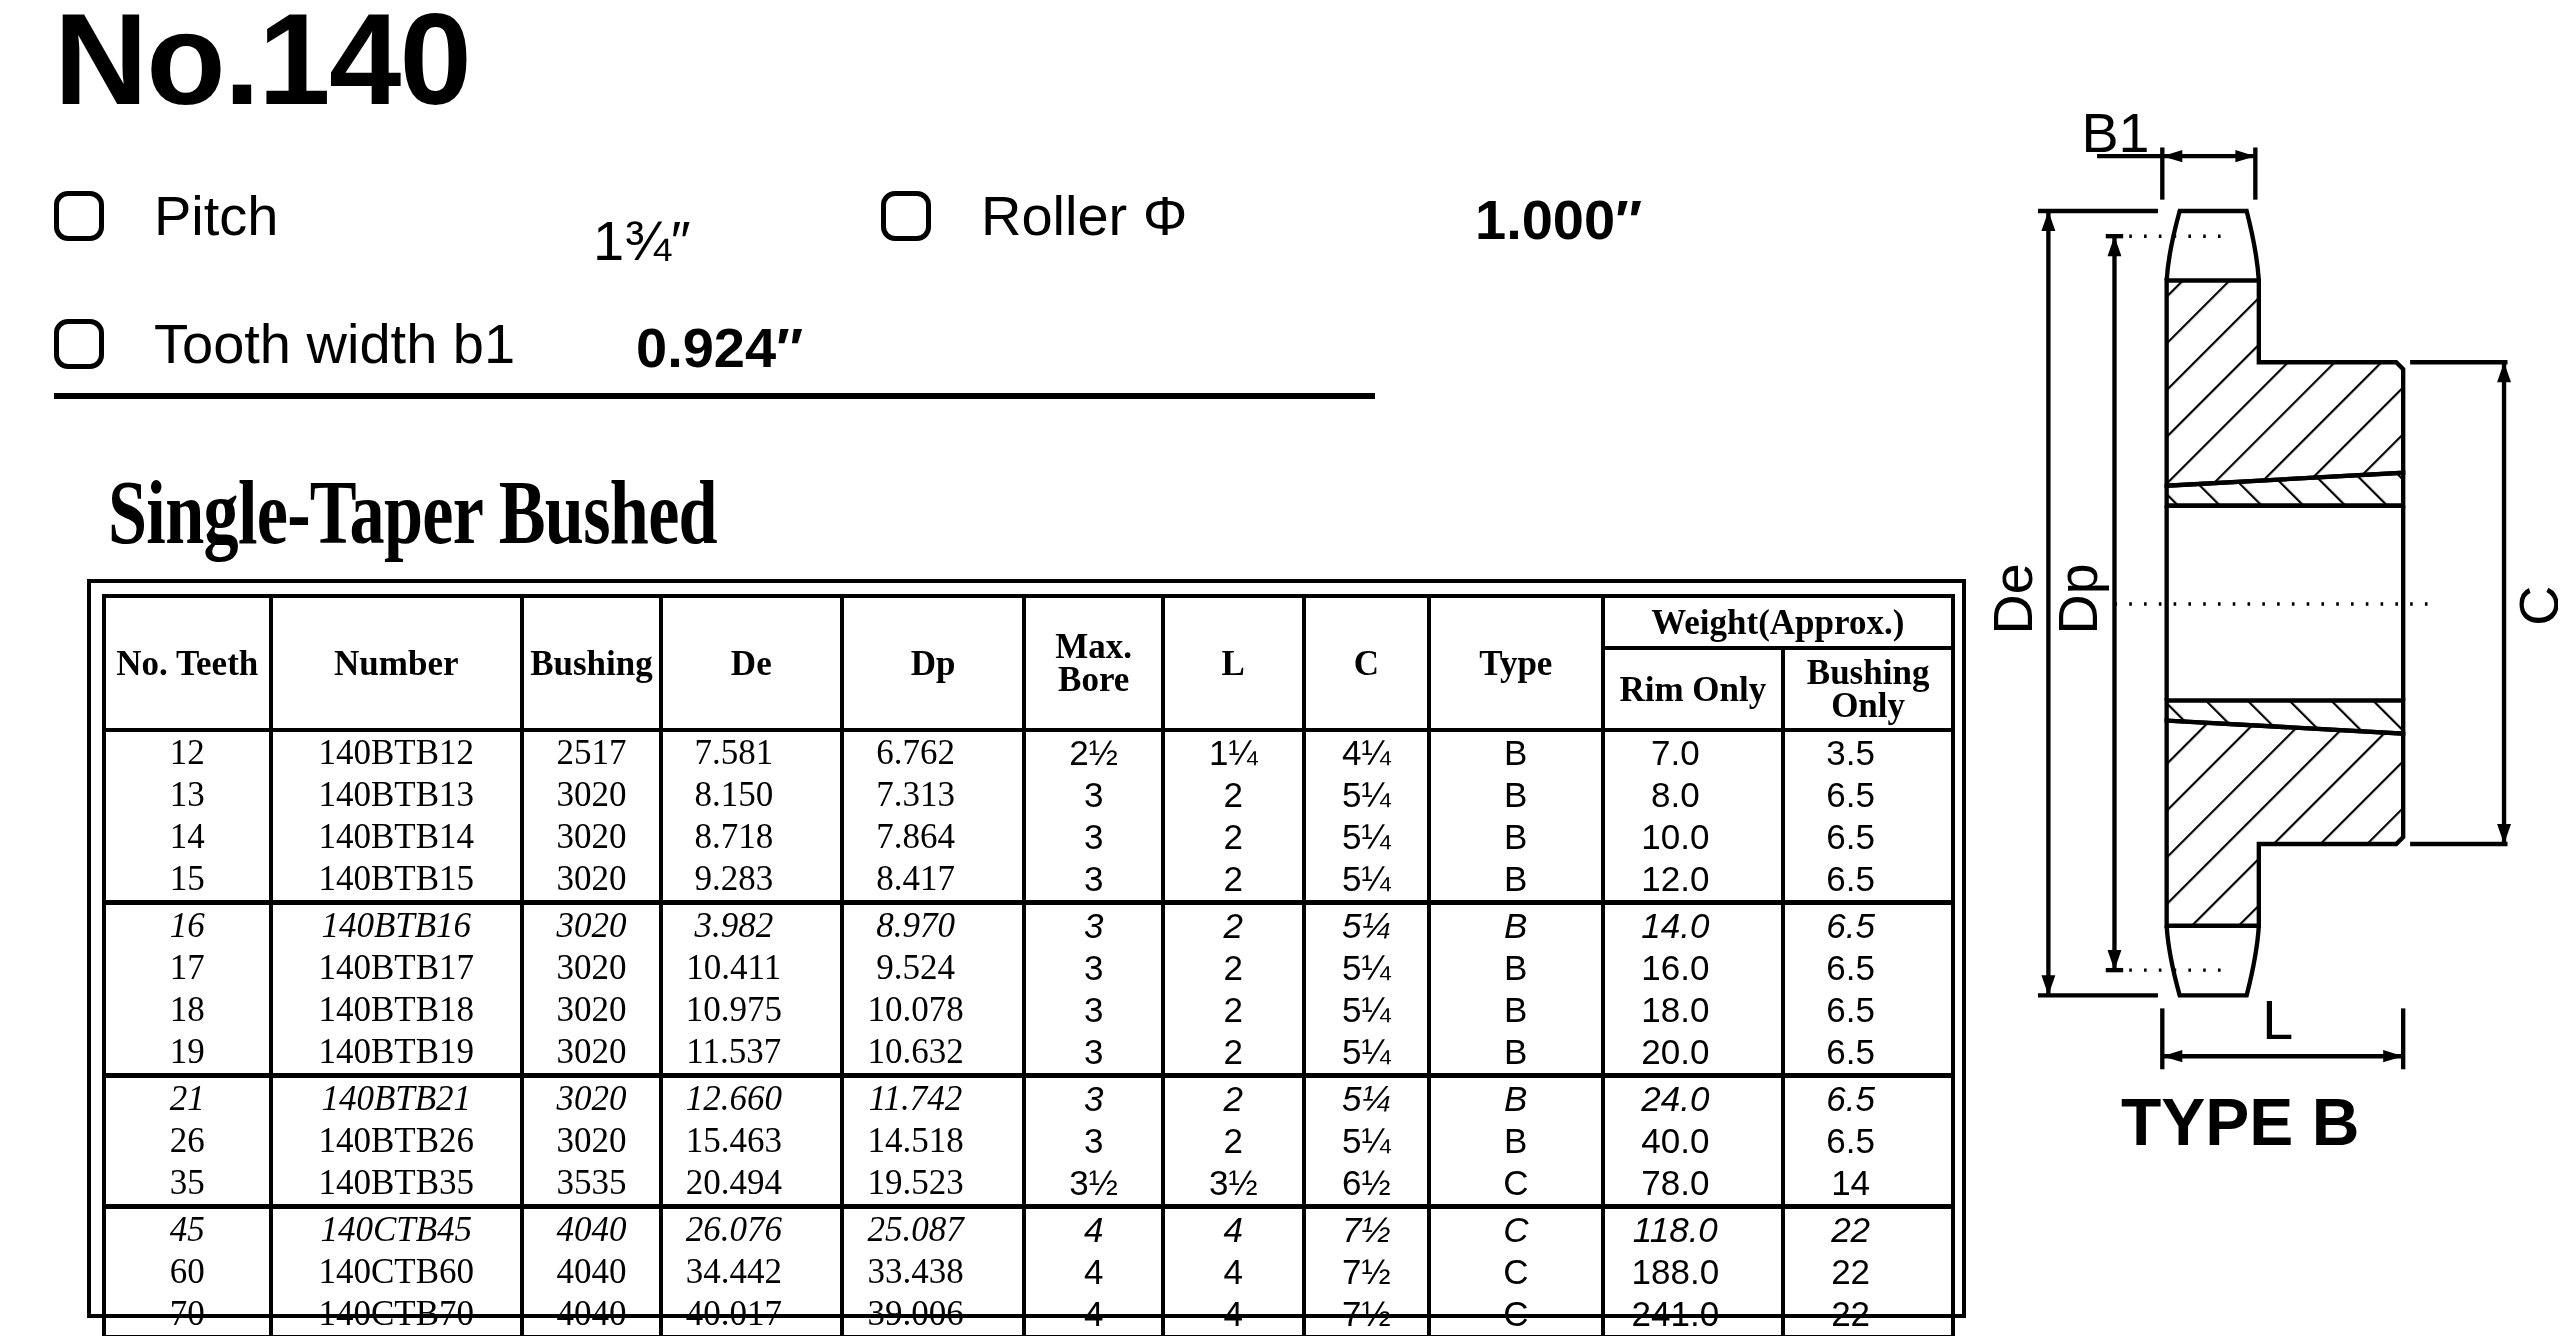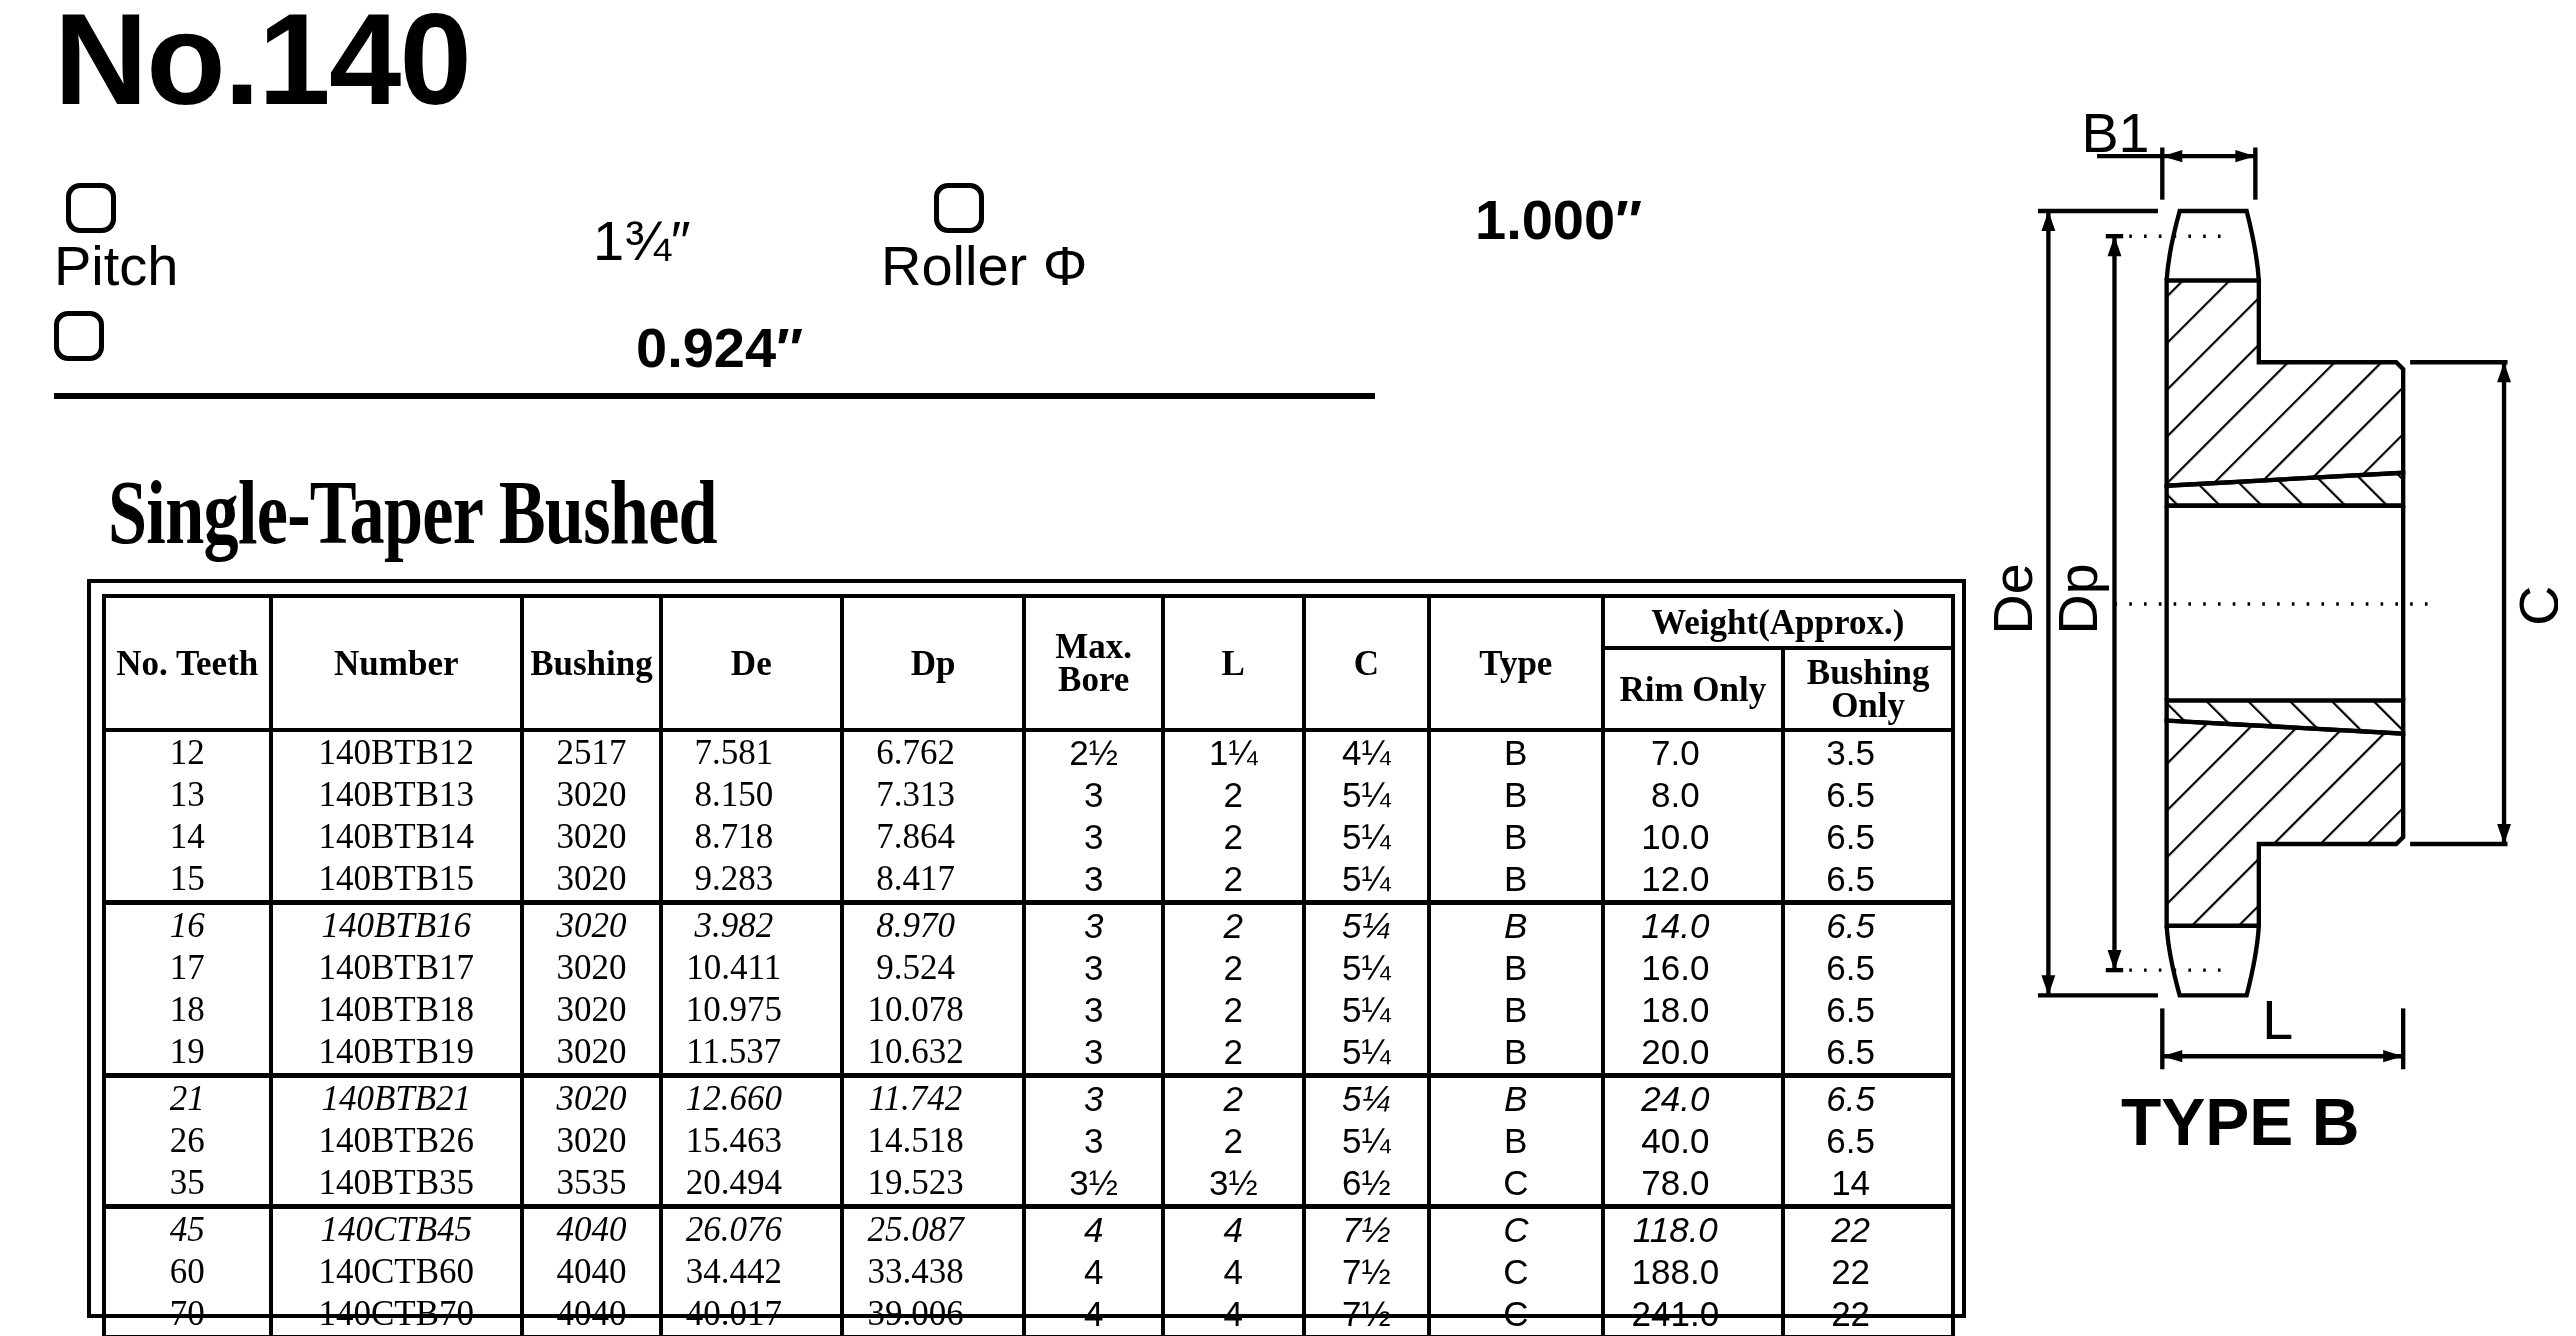--- a/index.html
+++ b/index.html
@@ -1,18 +1,18 @@
 <!DOCTYPE html>
 <html style="font-size:14px"><head>
 <meta charset="utf-8">
 <style>
   html,body{margin:0;padding:0;background:#fff;}
   body{width:2576px;height:1336px;position:relative;overflow:hidden;color:#000;font-family:"Liberation Sans",sans-serif;}
   .title{position:absolute;left:54px;top:-15.7px;font-size:130px;font-weight:bold;letter-spacing:-1.7px;}
-  .spec{position:absolute;font-size:56px;display:flex;align-items:center;flex-direction:column;}
+  .spec{position:absolute;font-size:56px;display:flex;align-items:center;}
   .box{display:inline-block;width:50px;height:50px;border:5.2px solid #000;border-radius:14px;box-sizing:border-box;margin-right:50px;}
   .val{position:absolute;font-size:56px;}
   .rule{position:absolute;left:54px;top:393px;width:1321px;height:6px;background:#000;}
   .subtitle{position:absolute;left:108px;top:461px;font-family:"Liberation Serif",serif;font-weight:bold;font-size:90px;transform:scaleX(0.78);transform-origin:left top;letter-spacing:-0.9px;}
   .outer{position:absolute;left:87px;top:579px;width:1879px;height:739px;border:4.3px solid #000;box-sizing:border-box;}
   table{position:absolute;left:102px;top:594px;width:1853px;border-collapse:collapse;font-family:"Liberation Serif",serif;}
   th{font-weight:bold;font-size:35px;line-height:33px;border:4.3px solid #000;padding:0;height:70px;}
   th.tall{height:130px;}
   td{font-size:35px;height:42px;padding:0;border-left:4.3px solid #000;border-right:4.3px solid #000;text-align:center;}
   td.sans{font-family:"Liberation Sans",sans-serif;}
@@ -34,20 +34,21 @@
 <div class="val" style="left:593px;top:184px;margin-top:24px;">1¾″</div>
 
 <div class="spec" style="left:881px;top:183px;">
   <span class="box"></span>
   <span>Roller Φ</span>
 </div>
 <div class="val" style="left:1475px;top:187px;font-weight:bold;">1.000″</div>
 
 <div class="spec" style="left:54px;top:311px;">
   <span class="box"></span>
+  <span>Tooth width b1</span>
 </div>
 <div class="val" style="left:636px;top:315px;font-weight:bold;">0.924″</div>
 
 <div class="rule"></div>
 
 <div class="subtitle">Single-Taper Bushed</div>
 
 <div class="outer"></div>
 
 <table>

